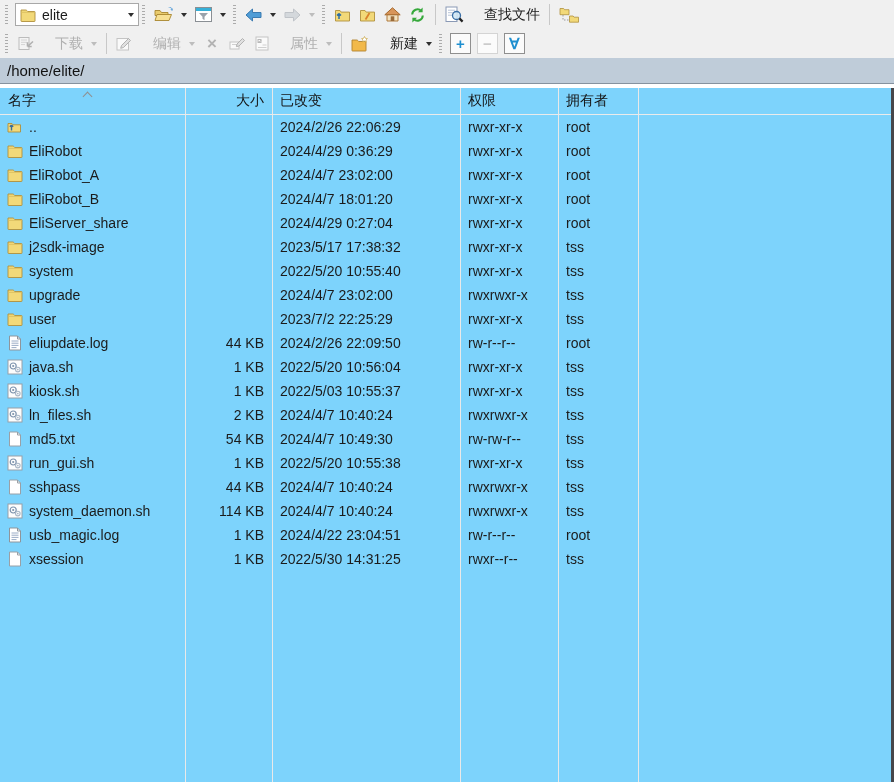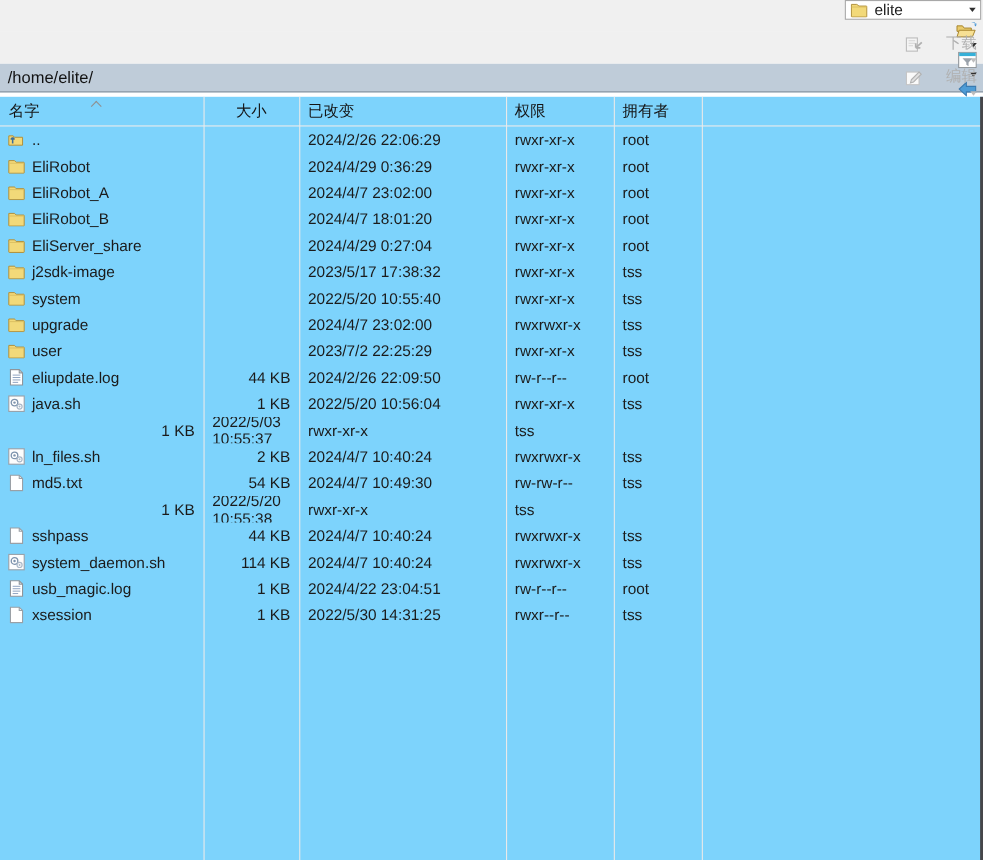--- a/index.html
+++ b/index.html
@@ -5,22 +5,22 @@
   * { box-sizing: border-box; margin: 0; padding: 0; }
   html,body { width:894px; height:782px; overflow:hidden; }
   body {
     font-family: "Liberation Sans", "DejaVu Sans", sans-serif;
     background:#fff; position:relative; color:#1b1b1b;
   }
   .window { position:absolute; inset:0; }
 
   
   .toolbar {
-    height:29px; background:#f0f0f0; display:flex; align-items:flex-end;
-    padding:0 2px; white-space:nowrap;flex-direction:column;
+    height:29px; background:#f0f0f0; display:flex; align-items:center;
+    padding:0 2px; white-space:nowrap;
   }
   .grip {
     width:3px; height:20px; margin:0 5px 0 3px;
     background-image:repeating-linear-gradient(to bottom,#ababab 0 1px,transparent 1px 3px);
   }
   .sep { width:1px; height:21px; background:#c8c8c8; margin:0 5px; }
   .tbtn {
     display:flex; align-items:center; gap:20px; border:0; background:none;
     padding:2px 4px; font-family:inherit; font-size:14px; color:#1b1b1b; cursor:default;
   }
@@ -54,21 +54,21 @@
   .vl { position:absolute; top:0; bottom:0; width:1px; background:#e9e9e9; }
   .vl1{left:185px;} .vl2{left:272px;} .vl3{left:460px;} .vl4{left:558px;} .vl5{left:638px;}
   .right-edge { position:absolute; top:0; bottom:0; right:0; width:3px; background:#46464a; }
 
   .grid-row { display:grid; grid-template-columns:185px 87px 188px 98px 80px; }
   .table-header {
     height:27px; border-bottom:1px solid #ebebeb; position:relative;
     font-size:14px; color:#141414; align-items:center;
   }
   .hcell { display:flex; align-items:center; height:100%; padding:0 8px; position:relative; }
-  .hcell.r { justify-content:center; }
+  .hcell.r { justify-content:flex-end; }
   .sort-caret {
     position:absolute; left:84px; top:5px; width:7px; height:7px;
     border-top:1.5px solid #8f8f8f; border-right:1.5px solid #8f8f8f;
     transform:rotate(-45deg);
   }
   .frow { height:24px; font-size:14px; align-items:center; }
   .cell { display:flex; align-items:center; height:100%; padding:0 8px; overflow:hidden; }
   .c-name { padding-left:6px; gap:6px; }
   .c-size { justify-content:flex-end; }
   .icon { width:17px; height:16px; display:inline-flex; align-items:center; justify-content:center; flex:none; }
@@ -451,95 +451,119 @@
             </span>
       <span class="c-name-text">java.sh</span>
     </div>
     <div class="cell c-size">1 KB</div>
     <div class="cell c-changed">2022/5/20 10:56:04</div>
     <div class="cell c-rights">rwxr-xr-x</div>
     <div class="cell c-owner">tss</div>
   </div>
 
   <div class="grid-row frow">
-    <div class="cell c-size">1 KB</div>
-    <div class="cell c-changed">2022/5/03 10:55:37</div>
-    <div class="cell c-rights">rwxr-xr-x</div>
-    <div class="cell c-owner">tss</div>
-  </div>
-
-  <div class="grid-row frow">
     <div class="cell c-name">
       <span class="icon">
               <svg width="16" height="16" viewBox="0 0 16 16">
                 <rect x="1" y="1" width="14" height="14" fill="#fdfdfd" stroke="#98a0a8"></rect>
                 <circle cx="6.2" cy="7" r="3" fill="none" stroke="#7d93ad" stroke-width="1.2"></circle>
                 <circle cx="6.2" cy="7" r="1.1" fill="#7d93ad"></circle>
                 <circle cx="10.8" cy="10.6" r="2.3" fill="none" stroke="#aab8c8" stroke-width="1.1"></circle>
                 <circle cx="10.8" cy="10.6" r=".9" fill="#aab8c8"></circle>
               </svg>
             </span>
-      <span class="c-name-text">ln_files.sh</span>
-    </div>
-    <div class="cell c-size">2 KB</div>
-    <div class="cell c-changed">2024/4/7 10:40:24</div>
-    <div class="cell c-rights">rwxrwxr-x</div>
-    <div class="cell c-owner">tss</div>
-  </div>
-
-  <div class="grid-row frow">
-    <div class="cell c-name">
-      <span class="icon">
-              <svg width="16" height="16" viewBox="0 0 16 16">
-                <path d="M2.5 1h8l3 3v11h-11z" fill="#fff" stroke="#9aa0a6"></path>
-                <path d="M10.5 1v3h3" fill="none" stroke="#9aa0a6"></path>
-              </svg>
-            </span>
-      <span class="c-name-text">md5.txt</span>
-    </div>
-    <div class="cell c-size">54 KB</div>
-    <div class="cell c-changed">2024/4/7 10:49:30</div>
-    <div class="cell c-rights">rw-rw-r--</div>
-    <div class="cell c-owner">tss</div>
-  </div>
-
-  <div class="grid-row frow">
+      <span class="c-name-text">kiosk.sh</span>
+    </div>
     <div class="cell c-size">1 KB</div>
-    <div class="cell c-changed">2022/5/20 10:55:38</div>
-    <div class="cell c-rights">rwxr-xr-x</div>
-    <div class="cell c-owner">tss</div>
-  </div>
-
-  <div class="grid-row frow">
-    <div class="cell c-name">
-      <span class="icon">
-              <svg width="16" height="16" viewBox="0 0 16 16">
-                <path d="M2.5 1h8l3 3v11h-11z" fill="#fff" stroke="#9aa0a6"></path>
-                <path d="M10.5 1v3h3" fill="none" stroke="#9aa0a6"></path>
-              </svg>
-            </span>
-      <span class="c-name-text">sshpass</span>
-    </div>
-    <div class="cell c-size">44 KB</div>
-    <div class="cell c-changed">2024/4/7 10:40:24</div>
-    <div class="cell c-rights">rwxrwxr-x</div>
+    <div class="cell c-changed">2022/5/03 10:55:37</div>
+    <div class="cell c-rights">rwxr-xr-x</div>
     <div class="cell c-owner">tss</div>
   </div>
 
   <div class="grid-row frow">
     <div class="cell c-name">
       <span class="icon">
               <svg width="16" height="16" viewBox="0 0 16 16">
                 <rect x="1" y="1" width="14" height="14" fill="#fdfdfd" stroke="#98a0a8"></rect>
                 <circle cx="6.2" cy="7" r="3" fill="none" stroke="#7d93ad" stroke-width="1.2"></circle>
                 <circle cx="6.2" cy="7" r="1.1" fill="#7d93ad"></circle>
                 <circle cx="10.8" cy="10.6" r="2.3" fill="none" stroke="#aab8c8" stroke-width="1.1"></circle>
                 <circle cx="10.8" cy="10.6" r=".9" fill="#aab8c8"></circle>
               </svg>
             </span>
+      <span class="c-name-text">ln_files.sh</span>
+    </div>
+    <div class="cell c-size">2 KB</div>
+    <div class="cell c-changed">2024/4/7 10:40:24</div>
+    <div class="cell c-rights">rwxrwxr-x</div>
+    <div class="cell c-owner">tss</div>
+  </div>
+
+  <div class="grid-row frow">
+    <div class="cell c-name">
+      <span class="icon">
+              <svg width="16" height="16" viewBox="0 0 16 16">
+                <path d="M2.5 1h8l3 3v11h-11z" fill="#fff" stroke="#9aa0a6"></path>
+                <path d="M10.5 1v3h3" fill="none" stroke="#9aa0a6"></path>
+              </svg>
+            </span>
+      <span class="c-name-text">md5.txt</span>
+    </div>
+    <div class="cell c-size">54 KB</div>
+    <div class="cell c-changed">2024/4/7 10:49:30</div>
+    <div class="cell c-rights">rw-rw-r--</div>
+    <div class="cell c-owner">tss</div>
+  </div>
+
+  <div class="grid-row frow">
+    <div class="cell c-name">
+      <span class="icon">
+              <svg width="16" height="16" viewBox="0 0 16 16">
+                <rect x="1" y="1" width="14" height="14" fill="#fdfdfd" stroke="#98a0a8"></rect>
+                <circle cx="6.2" cy="7" r="3" fill="none" stroke="#7d93ad" stroke-width="1.2"></circle>
+                <circle cx="6.2" cy="7" r="1.1" fill="#7d93ad"></circle>
+                <circle cx="10.8" cy="10.6" r="2.3" fill="none" stroke="#aab8c8" stroke-width="1.1"></circle>
+                <circle cx="10.8" cy="10.6" r=".9" fill="#aab8c8"></circle>
+              </svg>
+            </span>
+      <span class="c-name-text">run_gui.sh</span>
+    </div>
+    <div class="cell c-size">1 KB</div>
+    <div class="cell c-changed">2022/5/20 10:55:38</div>
+    <div class="cell c-rights">rwxr-xr-x</div>
+    <div class="cell c-owner">tss</div>
+  </div>
+
+  <div class="grid-row frow">
+    <div class="cell c-name">
+      <span class="icon">
+              <svg width="16" height="16" viewBox="0 0 16 16">
+                <path d="M2.5 1h8l3 3v11h-11z" fill="#fff" stroke="#9aa0a6"></path>
+                <path d="M10.5 1v3h3" fill="none" stroke="#9aa0a6"></path>
+              </svg>
+            </span>
+      <span class="c-name-text">sshpass</span>
+    </div>
+    <div class="cell c-size">44 KB</div>
+    <div class="cell c-changed">2024/4/7 10:40:24</div>
+    <div class="cell c-rights">rwxrwxr-x</div>
+    <div class="cell c-owner">tss</div>
+  </div>
+
+  <div class="grid-row frow">
+    <div class="cell c-name">
+      <span class="icon">
+              <svg width="16" height="16" viewBox="0 0 16 16">
+                <rect x="1" y="1" width="14" height="14" fill="#fdfdfd" stroke="#98a0a8"></rect>
+                <circle cx="6.2" cy="7" r="3" fill="none" stroke="#7d93ad" stroke-width="1.2"></circle>
+                <circle cx="6.2" cy="7" r="1.1" fill="#7d93ad"></circle>
+                <circle cx="10.8" cy="10.6" r="2.3" fill="none" stroke="#aab8c8" stroke-width="1.1"></circle>
+                <circle cx="10.8" cy="10.6" r=".9" fill="#aab8c8"></circle>
+              </svg>
+            </span>
       <span class="c-name-text">system_daemon.sh</span>
     </div>
     <div class="cell c-size">114 KB</div>
     <div class="cell c-changed">2024/4/7 10:40:24</div>
     <div class="cell c-rights">rwxrwxr-x</div>
     <div class="cell c-owner">tss</div>
   </div>
 
   <div class="grid-row frow">
     <div class="cell c-name">

